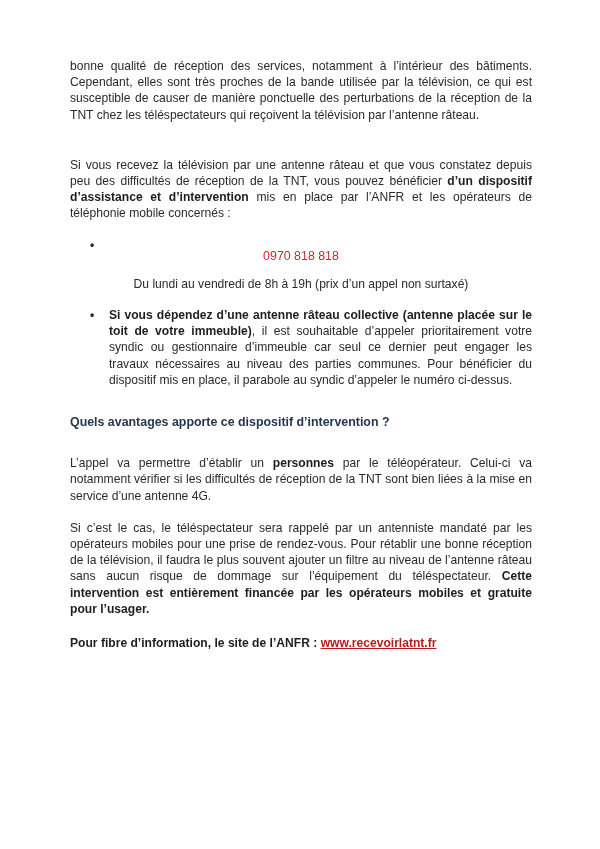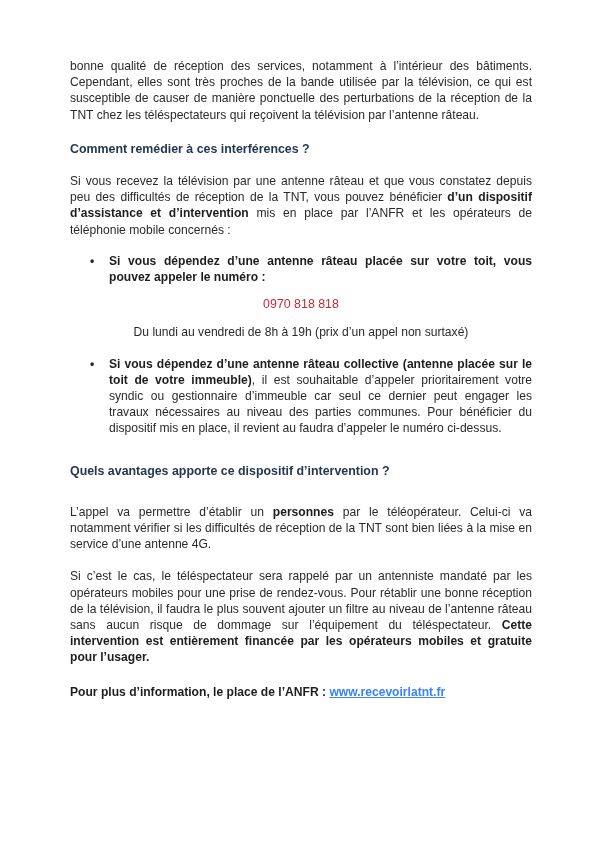--- a/index.html
+++ b/index.html
@@ -54,62 +54,60 @@
       text-align: center;
       color: #c4283a;
       font-weight: normal;
       font-size: 12.4px;
     }
     .hours {
       text-align: center;
       margin-top: 12px;
     }
     a.link {
-      color: #3b82f6;
+      color: #b91c1c;
       text-decoration: underline;
       font-weight: bold;
     }
     .footer p { font-weight: bold; color: #1e1e1e; }
   </style>
 </head>
 <body>
 
 <div class="page">
 
   <p>
     <span>bonne qualité de réception des services, notamment à l’intérieur des bâtiments. Cependant, elles sont très proches de la bande utilisée par la télévision, ce qui est susceptible de causer de manière ponctuelle des perturbations de la réception de la TNT chez les téléspectateurs qui reçoivent la télévision par l’antenne râteau.</span>
   </p>
 
   <div style="height:18px"></div>
-  <h2 class="heading">Comment remédier à ces interférences ?</h2>
   <div style="height:16px"></div>
 
   <p>
     <span>Si vous recevez la télévision par une antenne râteau et que vous constatez depuis peu des difficultés de réception de la TNT, vous pouvez bénéficier </span><b>d’un dispositif d’assistance et d’intervention</b><span> mis en place par l’ANFR et les opérateurs de téléphonie mobile concernés :</span>
   </p>
 
   <div style="height:15px"></div>
 
   <ul class="bullets">
     <li>
       <span class="bullet-dot">•</span>
-      <b>Si vous dépendez d’une antenne râteau placée sur votre toit, vous pouvez appeler  le numéro :</b>
     </li>
   </ul>
 
   <div style="height:11px"></div>
   <div class="phone">0970 818 818</div>
   <div class="hours">Du lundi au vendredi de 8h à 19h (prix d’un appel non surtaxé)</div>
 
   <div style="height:15px"></div>
 
   <ul class="bullets">
     <li>
       <span class="bullet-dot">•</span>
-      <b>Si vous dépendez d’une antenne râteau collective (antenne placée sur le toit de votre immeuble)</b><span>, il est souhaitable d’appeler prioritairement votre syndic ou gestionnaire d’immeuble car seul ce dernier peut engager les travaux nécessaires au niveau des parties communes. Pour bénéficier du dispositif mis en place, il revient au faudra d’appeler le numéro ci-dessus.</span>
+      <b>Si vous dépendez d’une antenne râteau collective (antenne placée sur le toit de votre immeuble)</b><span>, il est souhaitable d’appeler prioritairement votre syndic ou gestionnaire d’immeuble car seul ce dernier peut engager les travaux nécessaires au niveau des parties communes. Pour bénéficier du dispositif mis en place, il parabole au syndic d’appeler le numéro ci-dessus.</span>
     </li>
   </ul>
 
   <div style="height:26px"></div>
   <h2 class="heading">Quels avantages apporte ce dispositif d’intervention ?</h2>
   <div style="height:25px"></div>
 
   <p>
     <span>L’appel va permettre d’établir un </span><b>personnes</b><span> par le téléopérateur. Celui-ci va notamment vérifier si les difficultés de réception de la TNT sont bien liées à la mise en service d’une antenne 4G.</span>
   </p>
@@ -117,17 +115,17 @@
   <div style="height:16px"></div>
 
   <p>
     <span>Si c’est le cas, le téléspectateur sera rappelé par un antenniste mandaté par les opérateurs mobiles pour une prise de rendez-vous. Pour rétablir une bonne réception de la télévision, il faudra le plus souvent ajouter un filtre au niveau de l’antenne râteau sans aucun risque de dommage sur l’équipement du téléspectateur. </span><b>Cette intervention est entièrement financée par les opérateurs mobiles et gratuite pour l’usager.</b>
   </p>
 
   <div style="height:18px"></div>
 
   <div class="footer">
     <p style="text-align:left">
-      <span>Pour plus d’information, le place de l’ANFR : </span><a class="link">www.recevoirlatnt.fr</a>
+      <span>Pour fibre d’information, le site de l’ANFR : </span><a class="link">www.recevoirlatnt.fr</a>
     </p>
   </div>
 
 </div>
 
 </body></html>

